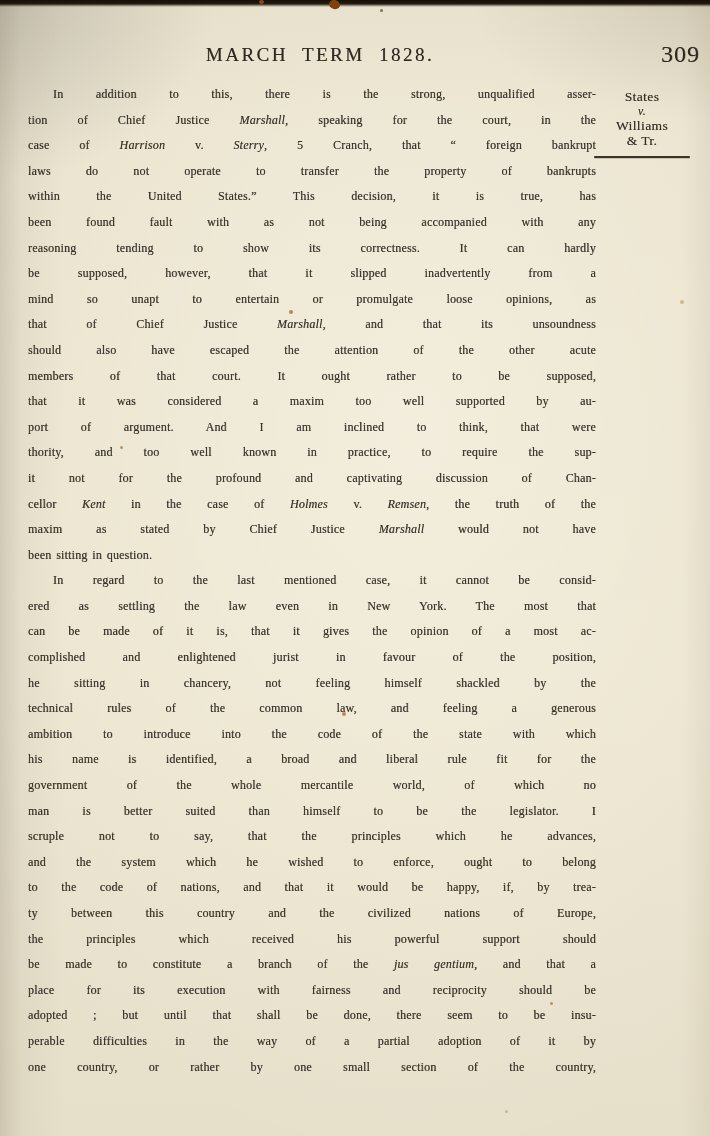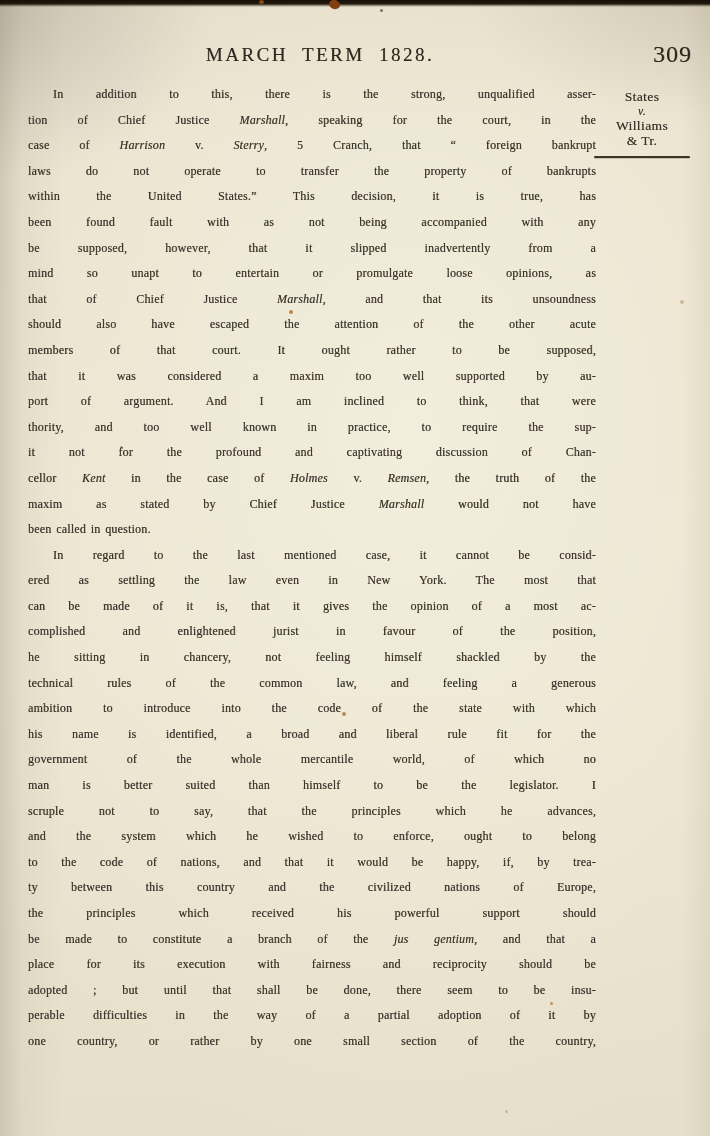--- a/index.html
+++ b/index.html
@@ -24,21 +24,21 @@
     background:linear-gradient(180deg, #150f08 0%, #241a0e 55%, rgba(58,45,26,0.45) 80%, rgba(58,45,26,0) 100%);
   }
   .speck { position:absolute; border-radius:50%; pointer-events:none; }
 
   .running-title {
     position:absolute; top:44px; left:0; width:640px; text-align:center;
     font-size:19px; letter-spacing:2.5px; word-spacing:7px; color:#2e2820;
     text-shadow:0.4px 0.4px 0.5px rgba(46,36,24,0.45);
   }
   .page-number {
-    position:absolute; top:41px; right:18px;
+    position:absolute; top:41px; right:10px;
     font-size:24px; letter-spacing:1px; color:#2e2820;
     text-shadow:0.4px 0.4px 0.5px rgba(46,36,24,0.45);
   }
 
   .text-column { position:absolute; top:82px; left:28px; width:568px; }
   .paragraph { margin:0; }
   .paragraph + .paragraph { }
   .line {
     font-size:12px; line-height:25.6px; letter-spacing:0.2px; word-spacing:1.5px;
     text-align:justify; text-align-last:justify; white-space:normal;
@@ -77,32 +77,33 @@
   <div class="page-number">309</div>
 
   <div class="text-column" id="text-column">
       <div class="paragraph">
         <div class="line indent"><span>In addition to this, there is the strong, unqualified asser-</span></div>
         <div class="line"><span>tion of Chief Justice </span><span class="it">Marshall</span><span>, speaking for the court, in the</span></div>
         <div class="line"><span>case of </span><span class="it">Harrison</span><span> v. </span><span class="it">Sterry</span><span>, 5 Cranch, that “ foreign bankrupt</span></div>
         <div class="line"><span>laws do not operate to transfer the property of bankrupts</span></div>
         <div class="line"><span>within the United States.” This decision, it is true, has</span></div>
         <div class="line"><span>been found fault with as not being accompanied with any</span></div>
+        <div class="line"><span>reasoning tending to show its correctness. It can hardly</span></div>
         <div class="line"><span>be supposed, however, that it slipped inadvertently from a</span></div>
         <div class="line"><span>mind so unapt to entertain or promulgate loose opinions, as</span></div>
         <div class="line"><span>that of Chief Justice </span><span class="it">Marshall</span><span>, and that its unsoundness</span></div>
         <div class="line"><span>should also have escaped the attention of the other acute</span></div>
         <div class="line"><span>members of that court. It ought rather to be supposed,</span></div>
         <div class="line"><span>that it was considered a maxim too well supported by au-</span></div>
         <div class="line"><span>port of argument. And I am inclined to think, that were</span></div>
         <div class="line"><span>thority, and too well known in practice, to require the sup-</span></div>
         <div class="line"><span>it not for the profound and captivating discussion of Chan-</span></div>
         <div class="line"><span>cellor </span><span class="it">Kent</span><span> in the case of </span><span class="it">Holmes</span><span> v. </span><span class="it">Remsen</span><span>, the truth of the</span></div>
         <div class="line"><span>maxim as stated by Chief Justice </span><span class="it">Marshall</span><span> would not have</span></div>
-        <div class="line last"><span>been called in question.</span></div>
+        <div class="line last"><span>been sitting in question.</span></div>
       </div>
       <div class="paragraph">
         <div class="line indent"><span>In regard to the last mentioned case, it cannot be consid-</span></div>
         <div class="line"><span>ered as settling the law even in New York. The most that</span></div>
         <div class="line"><span>can be made of it is, that it gives the opinion of a most ac-</span></div>
         <div class="line"><span>complished and enlightened jurist in favour of the position,</span></div>
         <div class="line"><span>he sitting in chancery, not feeling himself shackled by the</span></div>
         <div class="line"><span>technical rules of the common law, and feeling a generous</span></div>
         <div class="line"><span>ambition to introduce into the code of the state with which</span></div>
         <div class="line"><span>his name is identified, a broad and liberal rule fit for the</span></div>

